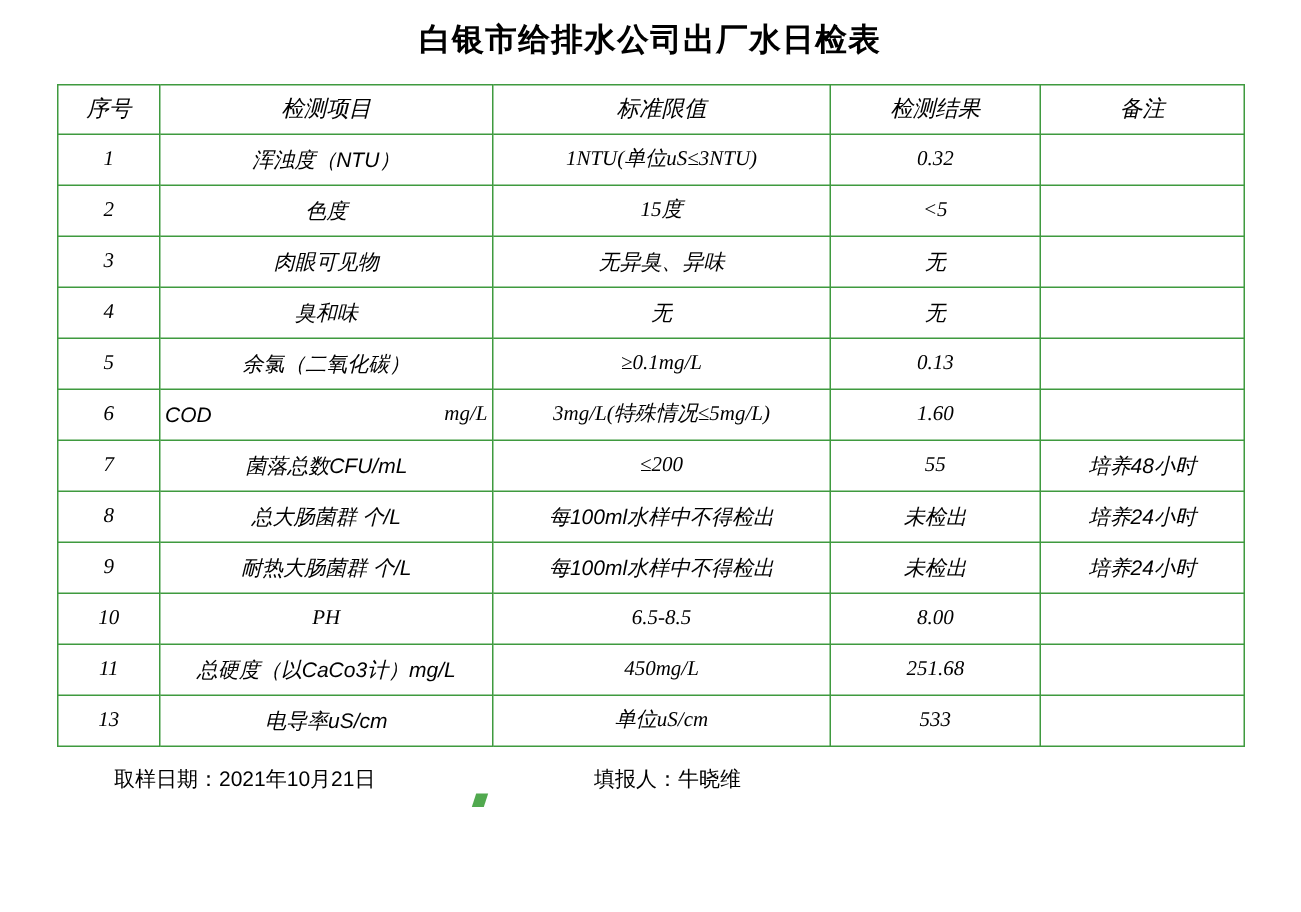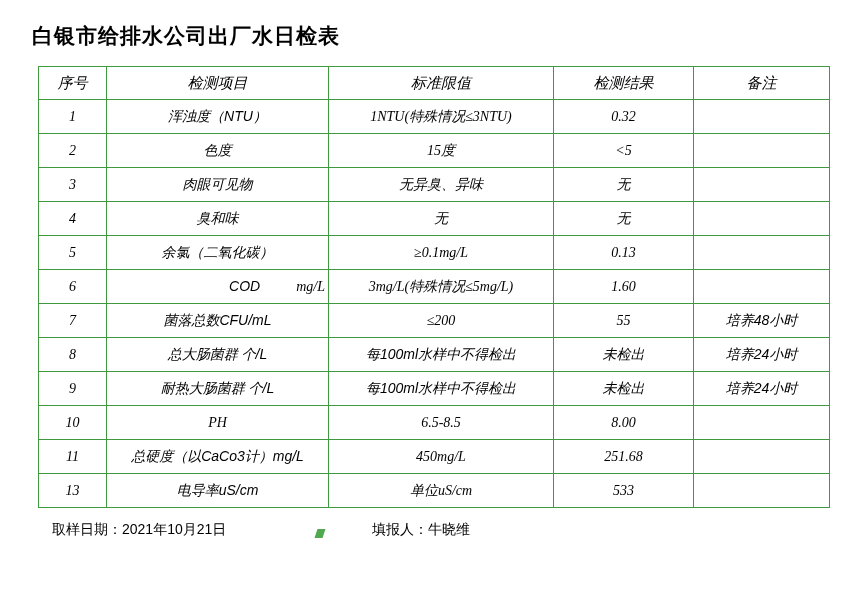--- a/index.html
+++ b/index.html
@@ -14,27 +14,27 @@
     color: #000000;
     overflow: hidden;
   }
   .page {
     position: relative;
     width: 867px;
     height: 608px;
     box-sizing: border-box;
   }
   .title {
+    text-align: center;
     font-size: 21px;
     font-weight: bold;
     letter-spacing: 1px;
-    padding-top: 22px;
+    padding-top: 12px;
     padding-bottom: 16px;
     font-family: "Liberation Serif", "DejaVu Serif", serif;
-    margin-left: 32px;
   }
   .table-wrap {
     padding: 0 38px;
   }
   table.report {
     width: 791px;
     border-collapse: collapse;
     table-layout: fixed;
     font-style: italic;
   }
@@ -63,27 +63,27 @@
   }
   .item-cell {
     font-family: "Liberation Sans", sans-serif;
     font-size: 14px;
   }
   .mono-ish {
     font-family: "Liberation Serif", "DejaVu Serif", serif;
   }
   .cod-inner {
     display: flex;
-    justify-content: flex-end;
+    justify-content: space-between;
     align-items: center;
     gap: 36px;
   }
   .footer {
     display: flex;
-    padding: 0 52px;
+    padding: 0 76px;
     margin-top: 13px;
     font-size: 14px;
   }
   .footer .f-item {
     white-space: nowrap;
   }
   .footer .f1 { width: 300px; }
   .footer .f2 { width: 290px; }
   .footer .f3 { flex: 1; margin-left: 20px; }
   .green-mark {
@@ -118,21 +118,21 @@
           <td>检测项目</td>
           <td>标准限值</td>
           <td>检测结果</td>
           <td>备注</td>
         </tr>
       </thead>
       <tbody>
         <tr>
           <td class="num-cell">1</td>
           <td class="item-cell">浑浊度（NTU）</td>
-          <td class="mono-ish">1NTU(特殊情况≤3NTU)</td>
+          <td class="mono-ish">1NTU(单位uS≤3NTU)</td>
           <td class="num-cell">0.32</td>
           <td></td>
         </tr>
         <tr>
           <td class="num-cell">2</td>
           <td class="item-cell">色度</td>
           <td class="mono-ish">15度</td>
           <td class="num-cell">&lt;5</td>
           <td></td>
         </tr>

